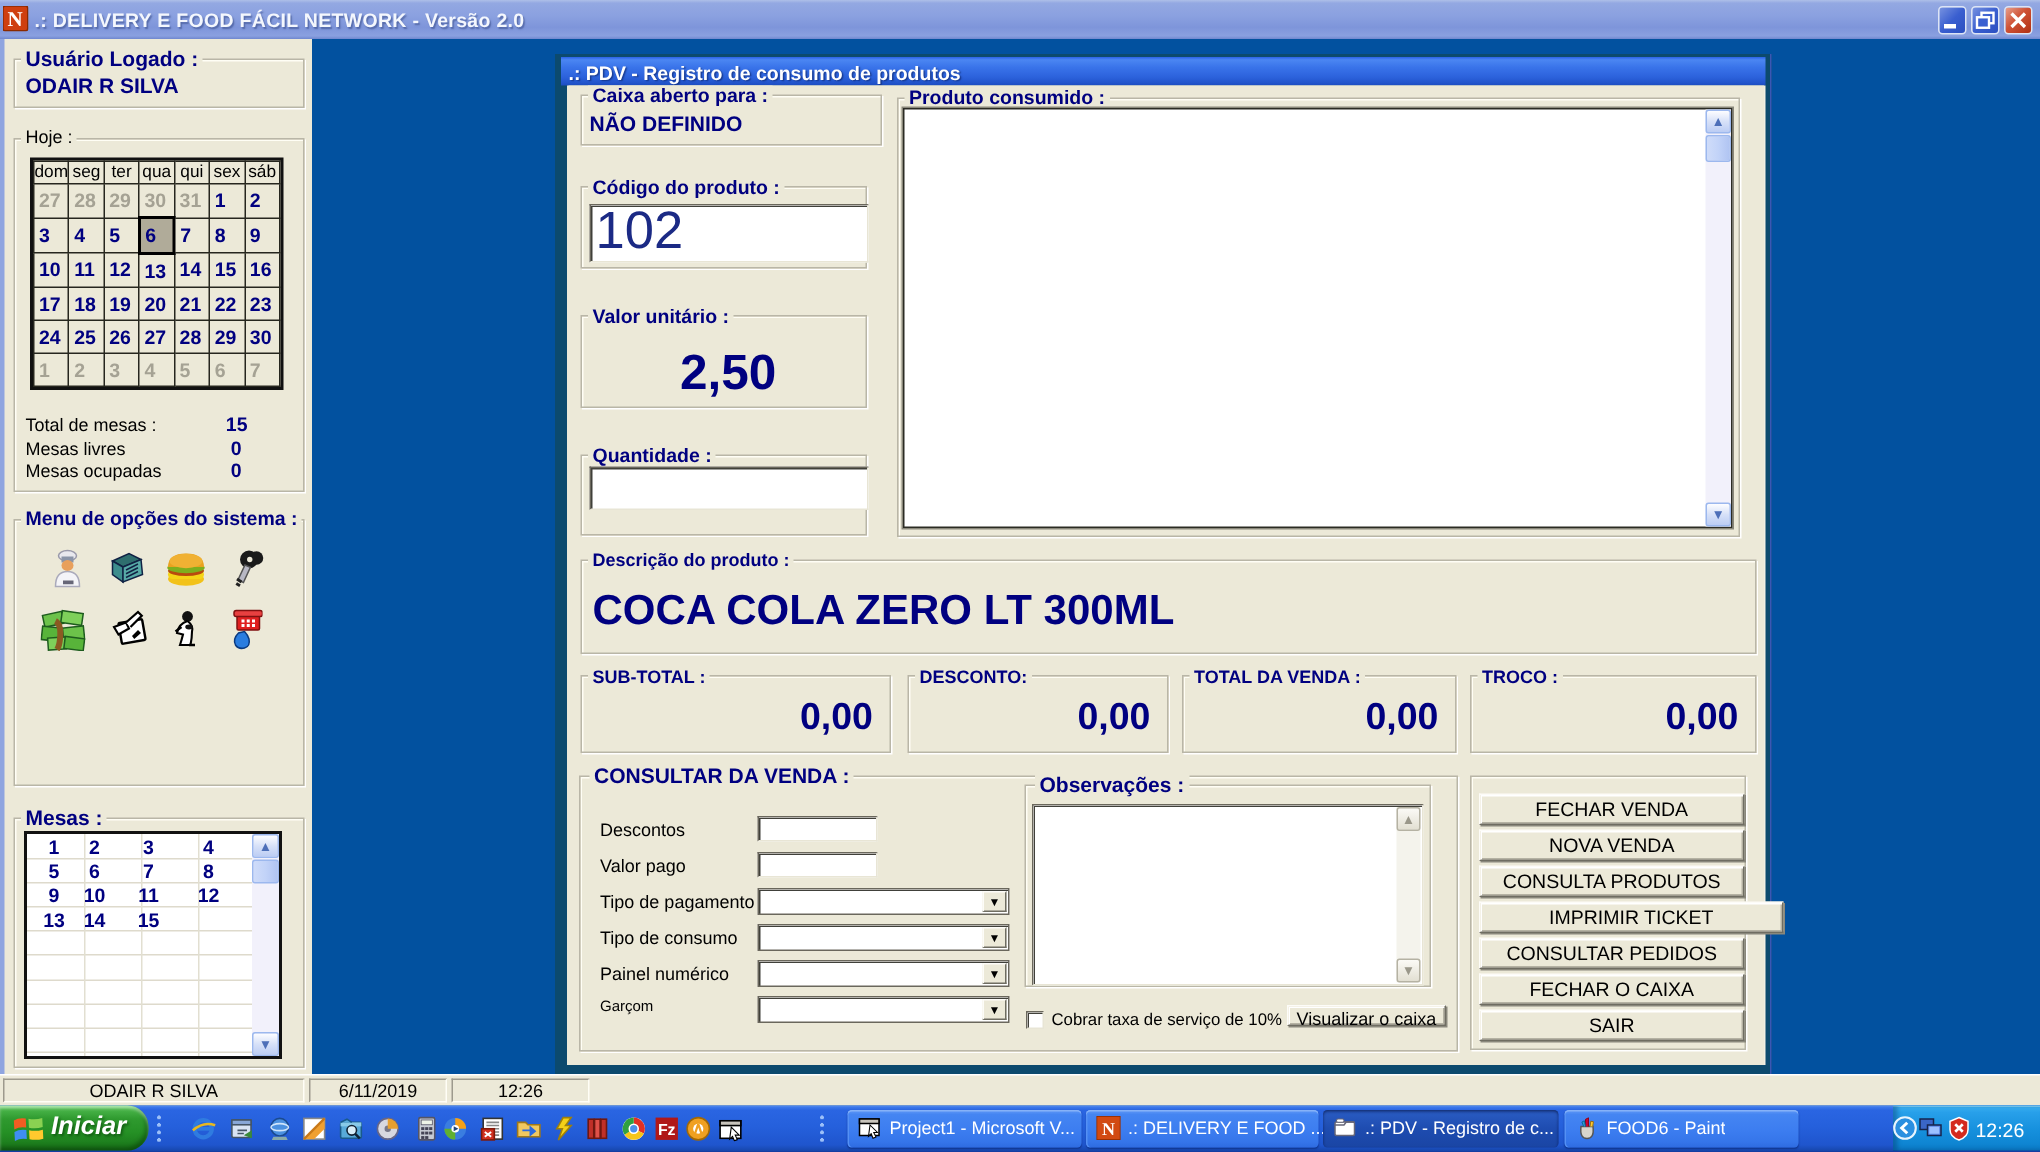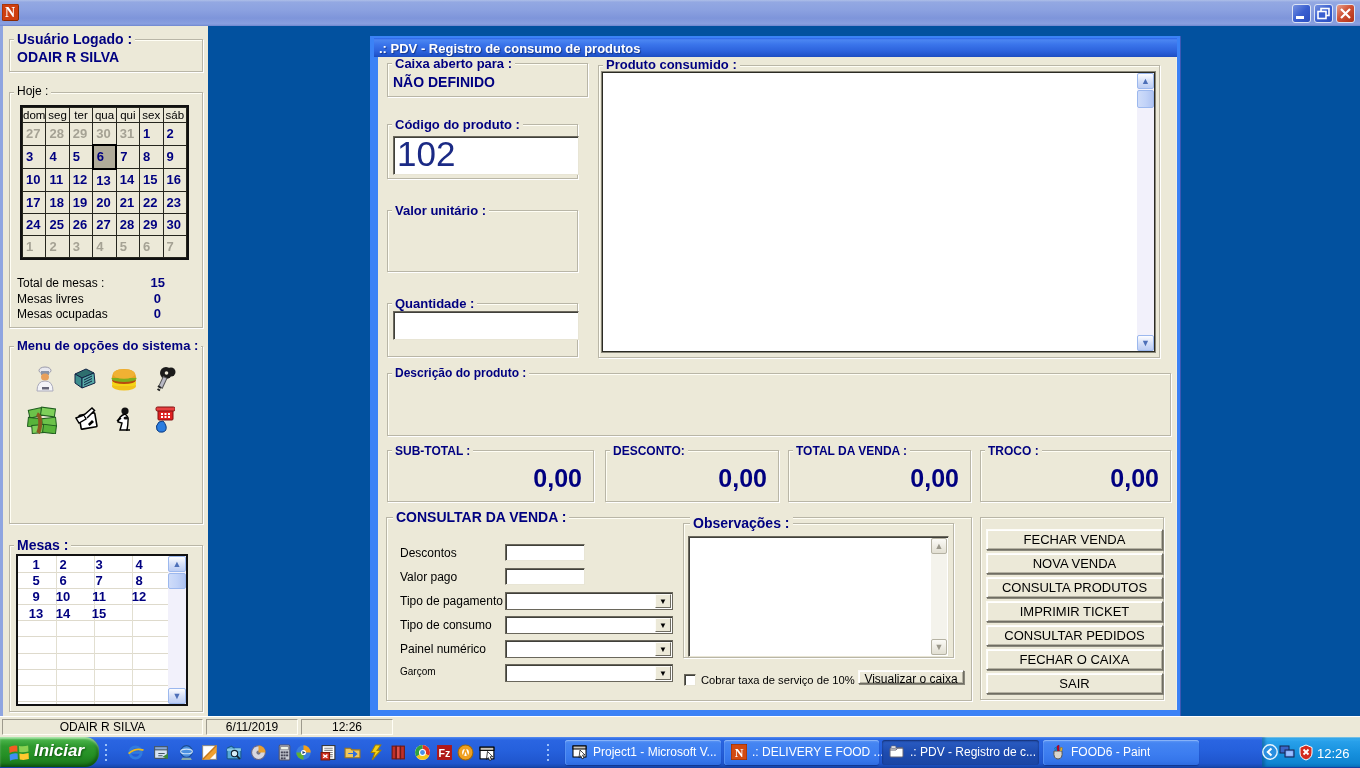--- a/index.html
+++ b/index.html
@@ -26,41 +26,42 @@
 #lpanel { left:0; top:26px; width:208px; height:690px; background:#ece9d8; border-left:3px solid #8fa5e0; }
 
 #sbar { left:0; top:716px; width:1360px; height:21px; background:#ece9d8; border-top:1px solid #fff; }
 .sseg { position:absolute; top:2px; height:16px; border:1px solid; border-color:#9d9a8d #fffef6 #fffef6 #9d9a8d; color:#000; font-size:12px; text-align:center; line-height:15px; }
 
 #tbar { left:0; top:737px; width:1360px; height:31px; background:linear-gradient(180deg,#5c8ef0 0%,#3a77ea 4%,#2a65e2 10%,#2560dc 45%,#1f55cd 85%,#1747ad 97%,#12389b 100%); }
 .tkb { position:absolute; top:3px; height:25px; border-radius:3px; background:linear-gradient(180deg,#639af6 0%,#4585f2 12%,#3c7df0 55%,#3575ea 85%,#2e6be0 100%); box-shadow:inset 0 1px 0 #86b2f8, inset 1px 0 0 #5490f4, 0 1px 1px rgba(0,20,80,.4); color:#fff; font-size:12px; }
 .tkb .ic { position:absolute; left:7px; top:4px; width:16px; height:16px; }
 .tkb .tx { position:absolute; left:28px; top:5px; white-space:nowrap; overflow:hidden; }
 
-#pdv { left:370px; top:36px; width:811px; height:680px; background:#3b82f6; box-shadow:inset -1px 0 0 #3b57b5; }
+#pdv { left:370px; top:36px; width:811px; height:680px; background:#0c4a6e; box-shadow:inset -1px 0 0 #3b57b5; }
 #pdvtitle { position:absolute; left:4px; top:2px; width:803px; height:19px;
  background:linear-gradient(180deg,#2a62e8 0%,#4b86f2 10%,#3a74ea 35%,#2c62dc 70%,#2255cc 90%,#1c4cc0 100%); }
 #pdvtitle span { position:absolute; left:5px; top:3px; font-size:13px; font-weight:bold; color:#ffffff; text-shadow:1px 1px 1px rgba(10,30,90,.6); }
 #pdvbody { position:absolute; left:8px; top:21px; width:798px; height:653px; background:#ece9d8; box-shadow:1px 0 0 #f2efe2; }
 
 .lst { position:absolute; background:#fff; border:1px solid #2b2b23; box-shadow:0 0 0 1px #8a887a; }
 
 .sb { position:absolute; background:#f2f1fb; }
 .sbb { position:absolute; left:0; width:100%; height:16px; border-radius:2px; background:linear-gradient(180deg,#fdfdff 0%,#d7e1f8 50%,#bccdf4 100%); border:1px solid #9cb8ee; color:#4d6fb8; font-size:9px; text-align:center; line-height:14px; font-weight:bold; }
 .sbt { position:absolute; left:0; width:100%; border-radius:2px; background:linear-gradient(90deg,#cfdcf9 0%,#c2d3f8 50%,#b0c4f2 100%); border:1px solid #9cb8ee; }
 .combo { position:absolute; background:#fff; border:1px solid #6a675c; box-shadow:inset 1px 1px 0 #40403a; }
 .combo .ar { position:absolute; right:1px; top:1px; bottom:1px; width:16px; background:#ece9d8; border:1px solid; border-color:#fdfcf8 #6f6d62 #6f6d62 #fdfcf8; font-size:8px; color:#000; text-align:center; line-height:14px; }
 </style></head>
 <body>
 
 <div class="abs" id="mtitle">
   <svg class="abs" style="left:2px;top:4px" width="17" height="17" viewBox="0 0 17 17">
       <rect x="0" y="0" width="16.5" height="16.5" rx="1.5" fill="#cf3f10" stroke="#8a2a00" stroke-width="1"></rect>
       <text x="8" y="13" font-family="Liberation Serif" font-size="14" font-weight="bold" fill="#fff" text-anchor="middle">N</text>
     </svg>
+  <div class="txt">.: DELIVERY E FOOD FÁCIL NETWORK - Versão 2.0</div>
   <div class="wbtn b" style="left:1292px"><svg width="17" height="17" viewBox="0 0 17 17">
         <rect x="3" y="11" width="8" height="3" fill="#fff"></rect>
       </svg></div>
   <div class="wbtn b" style="left:1314px"><svg width="17" height="17" viewBox="0 0 17 17">
         <rect x="6" y="3.5" width="8" height="7" fill="none" stroke="#fff" stroke-width="1.6"></rect>
         <rect x="3" y="6.5" width="8" height="7" fill="#3a5fd0" stroke="#fff" stroke-width="1.6"></rect>
       </svg></div>
   <div class="wbtn r" style="left:1336px"><svg width="17" height="17" viewBox="0 0 17 17">
         <path d="M4 4 L13 13 M13 4 L4 13" stroke="#fff" stroke-width="2.2"></path>
       </svg></div>
@@ -273,37 +274,39 @@
     <div class="cap" style="left:14px;top:0px;font-size:13px">Caixa aberto para :</div>
     <div class="abs navy bold" style="left:15px;top:17px;font-size:14px">NÃO DEFINIDO</div>
 
     <div class="grp" style="left:9px;top:67px;width:191px;height:55px"></div>
     <div class="cap" style="left:14px;top:61px;font-size:13px">Código do produto :</div>
     <div class="tb" style="left:15px;top:79px;width:186px;height:39px"></div>
     <div class="abs" style="left:19px;top:77px;font-size:35px;color:#1b2a85">102</div>
 
     <div class="grp" style="left:9px;top:153px;width:191px;height:62px"></div>
     <div class="cap" style="left:14px;top:147px;font-size:13px">Valor unitário :</div>
+    <div class="abs navy bold" style="left:12px;top:172px;width:191px;text-align:center;font-size:33px">2,50</div>
 
     <div class="grp" style="left:9px;top:246px;width:191px;height:54px"></div>
     <div class="cap" style="left:14px;top:240px;font-size:13px">Quantidade :</div>
     <div class="tb" style="left:15px;top:254px;width:186px;height:29px"></div>
 
     <div class="grp" style="left:220px;top:8px;width:562px;height:293px"></div>
     <div class="cap" style="left:225px;top:1px;font-size:13px">Produto consumido :</div>
     <div class="lst" style="left:224px;top:15px;width:553px;height:280px">
       <div class="sb" style="right:0;top:0;width:17px;height:278px">
         <div class="sbb" style="top:0">▲</div>
         <div class="sbt" style="top:17px;height:18px"></div>
         <div class="sbb" style="bottom:0">▼</div>
       </div>
     </div>
 
     <div class="grp" style="left:9px;top:316px;width:784px;height:63px"></div>
     <div class="cap" style="left:14px;top:310px;font-size:12px">Descrição do produto :</div>
+    <div class="abs navy bold" style="left:17px;top:334px;font-size:28px">COCA COLA ZERO LT 300ML</div>
 
     <div class="grp" style="left:9px;top:393px;width:207px;height:52px"></div>
     <div class="cap" style="left:14px;top:388px;font-size:12px">SUB-TOTAL :</div>
     <div class="abs navy bold" style="left:9px;top:407px;width:195px;text-align:right;font-size:25px">0,00</div>
     <div class="grp" style="left:227px;top:393px;width:174px;height:52px"></div>
     <div class="cap" style="left:232px;top:388px;font-size:12px">DESCONTO:</div>
     <div class="abs navy bold" style="left:227px;top:407px;width:162px;text-align:right;font-size:25px">0,00</div>
     <div class="grp" style="left:410px;top:393px;width:183px;height:52px"></div>
     <div class="cap" style="left:415px;top:388px;font-size:12px">TOTAL DA VENDA :</div>
     <div class="abs navy bold" style="left:410px;top:407px;width:171px;text-align:right;font-size:25px">0,00</div>
@@ -343,21 +346,21 @@
     </div>
 
     <div class="tb" style="left:306px;top:617px;width:12px;height:12px;"></div>
     <div class="abs" style="left:323px;top:617px;font-size:11.2px">Cobrar taxa de serviço de 10%</div>
     <div class="btn" style="left:480px;top:613px;width:106px;height:14px;line-height:16px;font-size:12px">Visualizar o caixa</div>
 
     <div class="grp" style="left:602px;top:460px;width:184px;height:183px"></div>
     <div class="btn" style="left:608px;top:472px;width:177px;height:21px;line-height:19px">FECHAR VENDA</div>
     <div class="btn" style="left:608px;top:496px;width:177px;height:21px;line-height:19px">NOVA VENDA</div>
     <div class="btn" style="left:608px;top:520px;width:177px;height:21px;line-height:19px">CONSULTA PRODUTOS</div>
-    <div class="btn" style="left:608px;top:544px;width:177px;height:21px;line-height:19px">IMPRIMIR TICKET</div>
+    <div class="btn" style="left:608px;top:544px;width:203px;height:21px;line-height:19px">IMPRIMIR TICKET</div>
     <div class="btn" style="left:608px;top:568px;width:177px;height:21px;line-height:19px">CONSULTAR PEDIDOS</div>
     <div class="btn" style="left:608px;top:592px;width:177px;height:21px;line-height:19px">FECHAR O CAIXA</div>
     <div class="btn" style="left:608px;top:616px;width:177px;height:21px;line-height:19px">SAIR</div>
   </div>
 </div>
 <style>
 .chd { border:1px solid #26261e; text-align:center; font-size:11.5px; color:#000; padding:0; }
 .cn, .cg { border:1px solid #26261e; font-size:13px; font-weight:bold; color:#000080; padding:0 0 0 3px; vertical-align:middle; text-align:left; }
 .cg { color:#a5a294; font-weight:bold; }
 .csel { background:#b0ab99; border:2px solid #000; }

